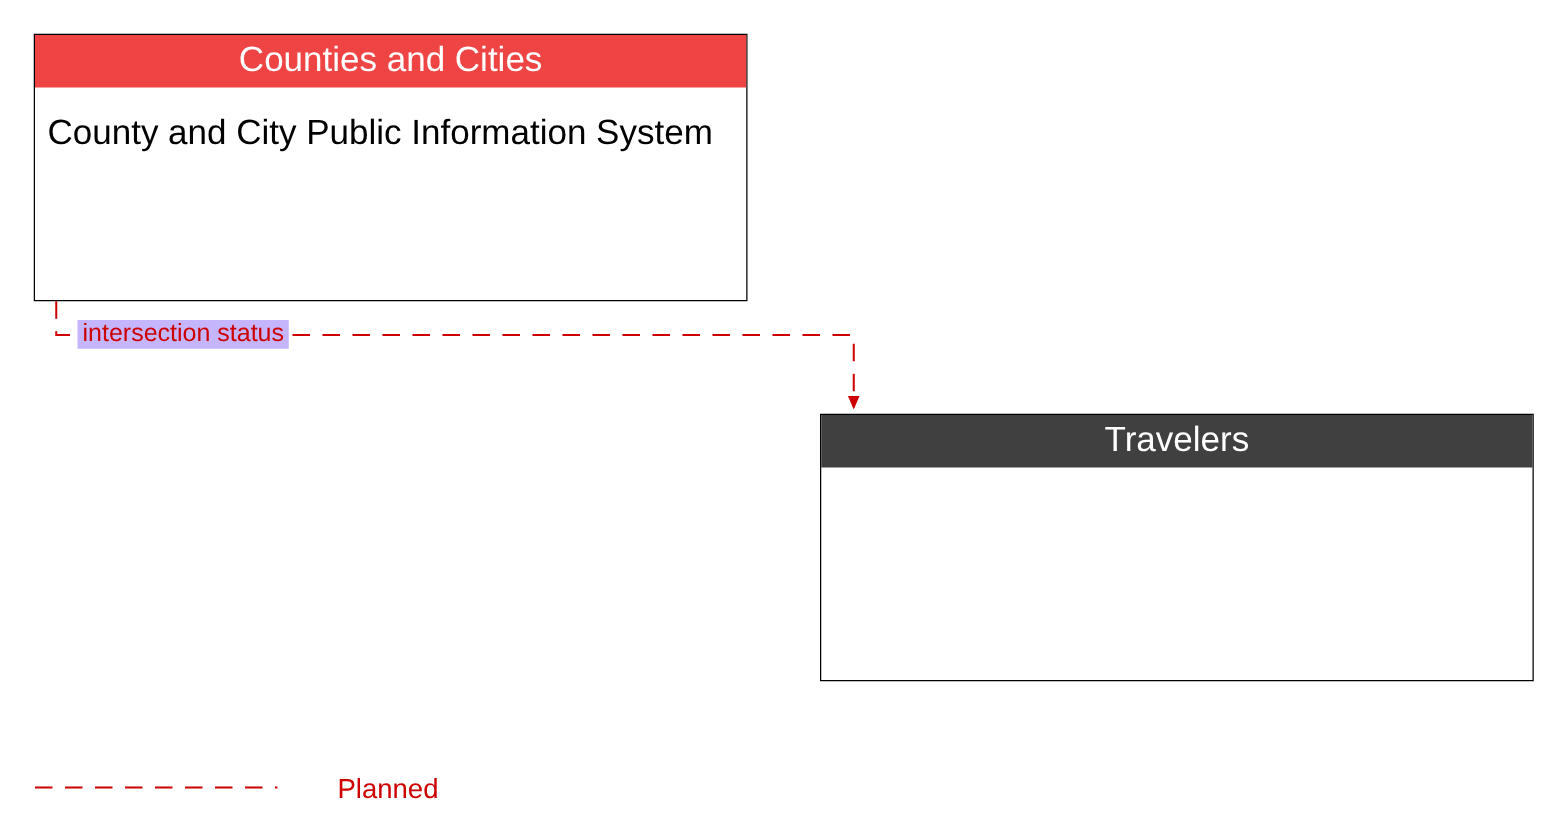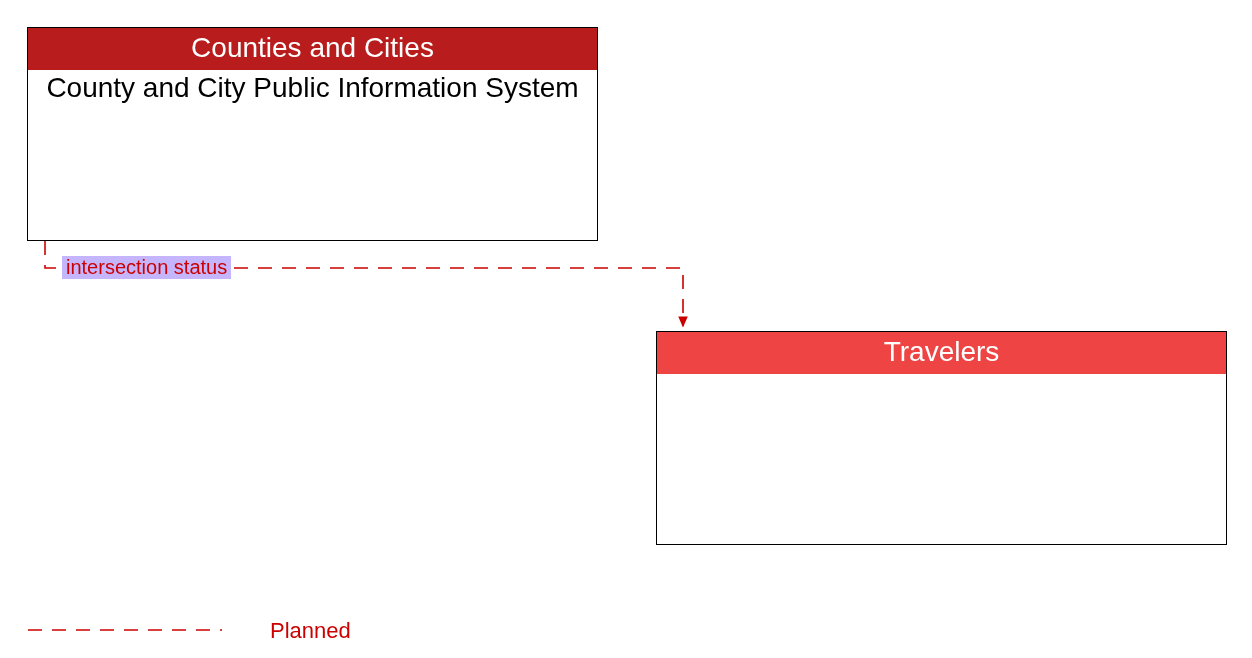--- a/index.html
+++ b/index.html
@@ -20,23 +20,22 @@
   }
   .box-header {
     color: #fff;
     text-align: center;
     font-size: 28px;
     padding: 4px 4px 6px 4px;
     font-weight: 400;
   }
   .box-body {
     color: #000;
-    text-align: center;
     font-size: 28px;
-    padding: 2px 10px;
+    padding: 20px 10px;
     line-height: 1.15;
   }
   .flow-label {
     position: absolute;
     font-size: 20px;
     white-space: nowrap;
   }
   .legend-label {
     position: absolute;
     font-size: 22px;
@@ -47,26 +46,26 @@
     top: 0;
     width: 1252px;
     height: 658px;
     pointer-events: none;
   }
 </style>
 </head>
 <body>
 
 <div class="box" style="left:27px; top:27px; width:571px; height:214px;">
-  <div class="box-header" style="background:#b91c1c;">Counties and Cities</div>
+  <div class="box-header" style="background:#ef4444;">Counties and Cities</div>
   <div class="box-body">County and City Public Information System</div>
 </div>
 
 <div class="box" style="left:656px; top:331px; width:571px; height:214px;">
-  <div class="box-header" style="background:#ef4444;">Travelers</div>
+  <div class="box-header" style="background:#404040;">Travelers</div>
 </div>
 
 <svg class="connector">
   <defs>
     <marker id="arrowhead" markerWidth="10" markerHeight="10" refX="6" refY="3" orient="auto" markerUnits="strokeWidth">
       <path d="M0,0 L7,3 L0,6 Z" fill="#cc0000"></path>
     </marker>
   </defs>
 
   <path d="M 45 241 L 45 268 L 683 268 L 683 326" stroke="#cc0000" stroke-width="1.6" fill="none" stroke-dasharray="14 10" marker-end="url(#arrowhead)"></path>

